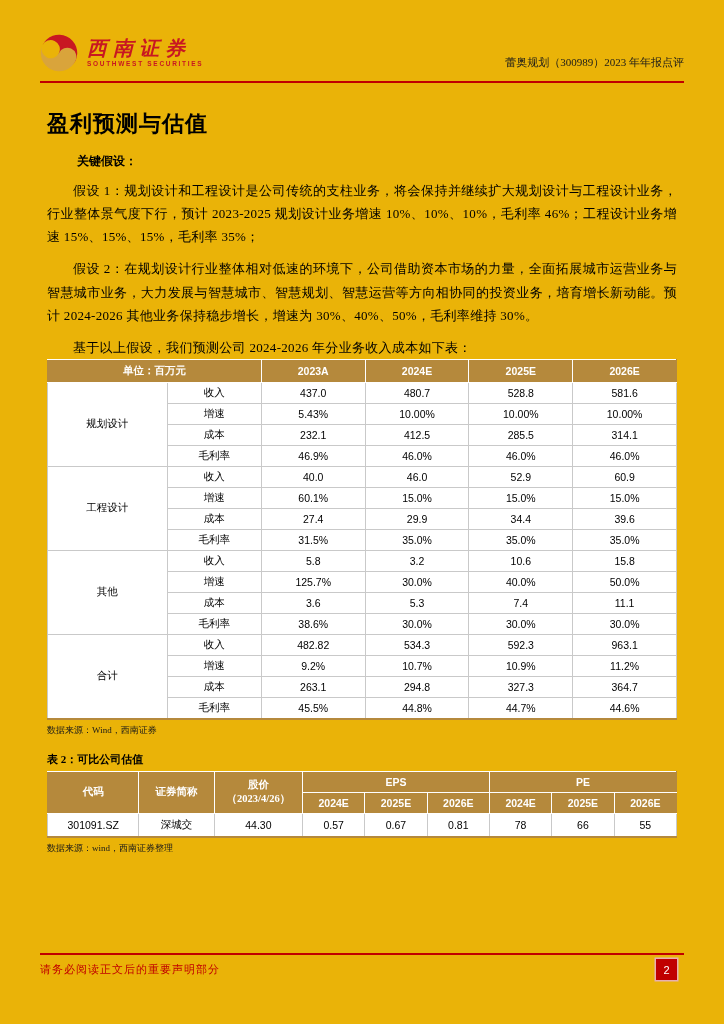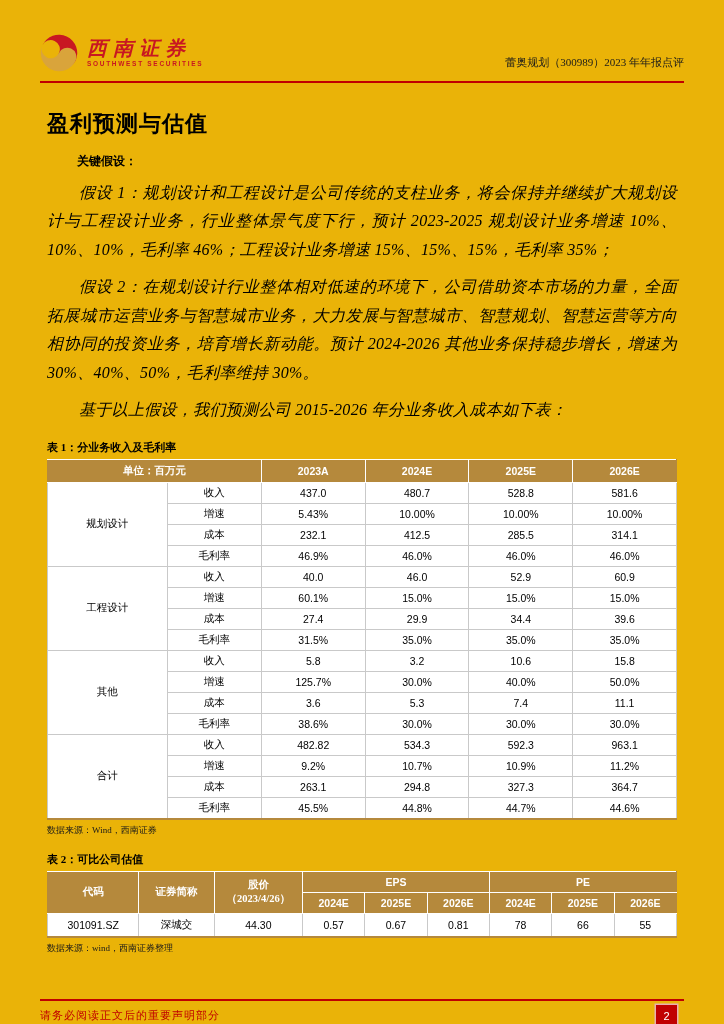--- a/index.html
+++ b/index.html
@@ -32,22 +32,22 @@
     letter-spacing:1.7px; margin-top:2px; white-space:nowrap;
     font-family:"Liberation Sans", sans-serif;
   }
   .report-title { font-size:11px; font-weight:normal; color:#1a1a1a; padding-bottom:2px; white-space:nowrap; }
 
   
   .content { margin:0 47px; }
   .section-title { font-size:22px; font-weight:bold; margin:26px 0 14px 0; letter-spacing:1px; }
   .key-label { font-size:12px; font-weight:bold; margin:10px 0 2px 30px; }
   p.body-para {
-    font-size:16px; line-height:1.78; text-indent:2em;
-    text-align:justify; margin-top:9px; letter-spacing:0.3px;font-style:italic;
+    font-size:13px; line-height:1.78; text-indent:2em;
+    text-align:justify; margin-top:9px; letter-spacing:0.3px;
   }
   .table-title { font-size:11px; font-weight:bold; margin:15px 0 4px 0; }
 
   table { width:100%; border-collapse:collapse; table-layout:fixed;
           font-family:"Liberation Sans", sans-serif; font-size:10.5px; }
   th {
     background:#b5893c; color:#ffffff; font-weight:bold;
     border:1.5px solid #ffffff; padding:4px 0; text-align:center;
     font-size:10.5px;
   }
@@ -59,21 +59,21 @@
   }
   table { border-bottom:2px solid #b5893c; }
   .cjk { font-family:"Liberation Serif", serif; }
   .source-note { font-size:9px; margin-top:4px; color:#1a1a1a; }
 
   
   .th-2line div { line-height:1.35; }
 
   
   .footer {
-    position:absolute; left:40px; right:40px; top:999px;
+    position:absolute; left:40px; right:40px; top:953px;
     border-top:2px solid #c00000;
   }
   .footer-text { color:#c00000; font-size:11px; margin-top:7px; letter-spacing:1px; }
   .page-badge {
     position:absolute; right:7px; top:4px;
     width:21px; height:21px; background:#c00000;
     color:#fff; font-size:11px; font-family:"Liberation Sans", sans-serif;
     display:flex; align-items:center; justify-content:center;
     box-shadow:0 0 0 1.5px #e8b0b0;
   }
@@ -100,23 +100,22 @@
   </div>
 
   <div class="content">
 
     <h1 class="section-title">盈利预测与估值</h1>
 
     <div class="key-label">关键假设：</div>
 
     <p class="body-para">假设 1：规划设计和工程设计是公司传统的支柱业务，将会保持并继续扩大规划设计与工程设计业务，行业整体景气度下行，预计 2023-2025 规划设计业务增速 10%、10%、10%，毛利率 46%；工程设计业务增速 15%、15%、15%，毛利率 35%；</p>
     <p class="body-para">假设 2：在规划设计行业整体相对低速的环境下，公司借助资本市场的力量，全面拓展城市运营业务与智慧城市业务，大力发展与智慧城市、智慧规划、智慧运营等方向相协同的投资业务，培育增长新动能。预计 2024-2026 其他业务保持稳步增长，增速为 30%、40%、50%，毛利率维持 30%。</p>
-    <p class="body-para">基于以上假设，我们预测公司 2015-2026 年分业务收入成本如下表：</p>
-
-    <div class="table-title">表 1：分业务收入及毛利率</div>
+    <p class="body-para">基于以上假设，我们预测公司 2024-2026 年分业务收入成本如下表：</p>
+
     <table>
       <colgroup>
         <col style="width:19%">
           <col style="width:15%">
         <col style="width:16.5%">
           <col style="width:16.5%">
           <col style="width:16.5%">
           <col style="width:16.5%">
       </colgroup>
       <thead>

